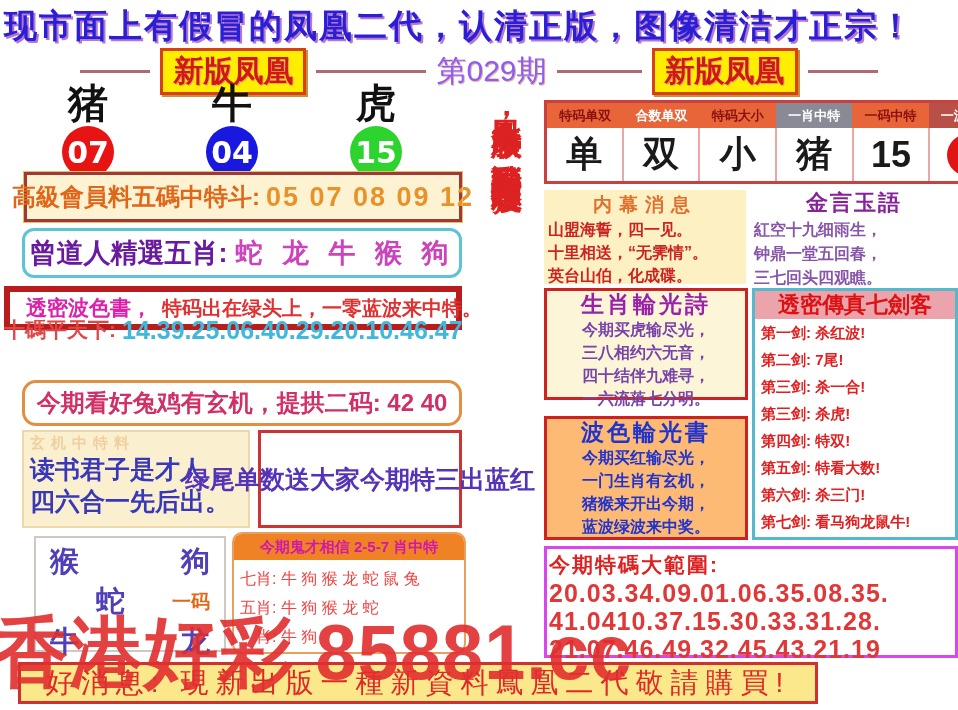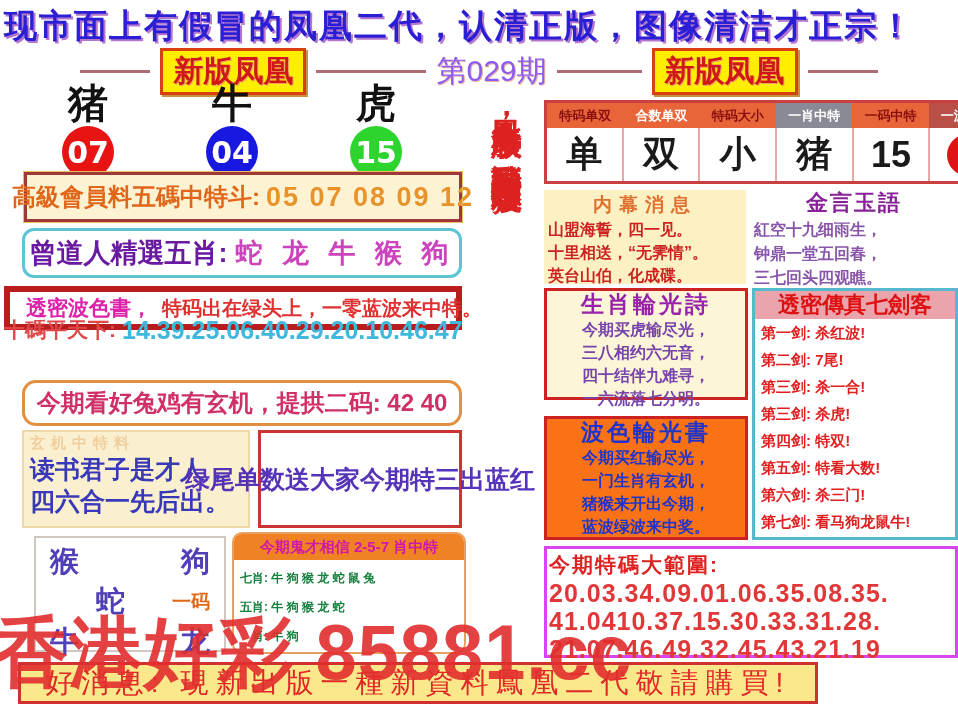--- a/index.html
+++ b/index.html
@@ -57,21 +57,21 @@
              padding:4px 14px;display:flex;flex-direction:column;justify-content:space-between;}
   .animalbox .ar{display:flex;justify-content:space-between;align-items:center;}
   .animalbox span{font-size:29px;font-weight:bold;color:#5040b8;}
   .animalbox .onecode{font-size:19px;color:#e06818;}
   .animalbox .mid{margin-left:46px;}
   .ghostbox{left:232px;top:532px;width:234px;height:122px;background:#fff;
             border:2px solid #e8a060;border-radius:10px;overflow:hidden;}
   .ghostbox .ghead{background:#f08226;height:26px;display:flex;align-items:center;justify-content:center;
                    font-size:15px;font-weight:bold;color:#d018a8;white-space:nowrap;}
   .ghostbox .gbody{padding:4px 6px;}
-  .ghostbox .gl{font-size:12px;font-weight:bold;color:#15803d;line-height:29px;white-space:pre;}
+  .ghostbox .gl{font-size:16px;font-weight:normal;color:#ef4444;line-height:29px;white-space:pre;}
   
   .vertical{position:absolute;left:468px;top:94px;width:72px;height:570px;
             writing-mode:vertical-rl;text-orientation:upright;
             font-size:31px;font-weight:bold;color:#dd2222;letter-spacing:2px;line-height:68px;}
   
   .rtable{position:absolute;left:544px;top:100px;width:464px;height:84px;border:3px solid #c84040;
           box-sizing:border-box;background:#fff;}
   .rt-head{display:flex;height:25px;background:#e8653a;}
   .rt-head .hc{flex:1;display:flex;align-items:center;justify-content:center;
                font-size:13px;font-weight:bold;white-space:nowrap;}
@@ -87,21 +87,21 @@
   .insider{position:absolute;left:544px;top:190px;width:202px;height:94px;background:#fdf0c2;padding:2px 4px;box-sizing:border-box;}
   .insider .ihead{font-size:19px;font-weight:bold;color:#e07030;letter-spacing:7px;text-align:center;}
   .insider .il{font-size:16px;font-weight:bold;color:#cc2222;line-height:23px;white-space:nowrap;}
   .golden{position:absolute;left:752px;top:188px;width:204px;height:96px;background:#fff;padding:0 2px;box-sizing:border-box;}
   .golden .ghead2{font-size:22px;font-weight:bold;color:#882299;text-align:center;letter-spacing:2px;}
   .golden .gl2{font-size:16px;font-weight:bold;color:#8855aa;line-height:24px;white-space:nowrap;}
   .zpoem{position:absolute;left:544px;top:288px;width:204px;height:112px;background:#fdf5d8;
          border:3px solid #cc2222;box-sizing:border-box;text-align:center;}
   .zpoem .phead{font-size:23px;font-weight:bold;color:#9922aa;letter-spacing:3px;line-height:27px;}
   .zpoem .pl2{font-size:16px;font-weight:bold;color:#7744aa;line-height:23px;white-space:nowrap;}
-  .wpoem{position:absolute;left:544px;top:416px;width:204px;height:124px;background:#f97316;
+  .wpoem{position:absolute;left:544px;top:416px;width:204px;height:124px;background:#fdba74;
          border:3px solid #cc2222;box-sizing:border-box;text-align:center;}
   .wpoem .phead{font-size:23px;font-weight:bold;color:#2233cc;letter-spacing:3px;line-height:27px;}
   .wpoem .pl2{font-size:16px;font-weight:bold;color:#2233cc;line-height:23px;white-space:nowrap;}
   .swords{position:absolute;left:752px;top:288px;width:206px;height:252px;background:#fff;
           border:3px solid #55b8cc;box-sizing:border-box;}
   .swords .shead{background:#eca4ac;font-size:22px;font-weight:bold;color:#dd1111;
                  text-align:center;line-height:28px;white-space:nowrap;}
   .swords .sl{font-size:15px;font-weight:bold;color:#e02020;line-height:27px;padding-left:6px;white-space:nowrap;}
   .range{position:absolute;left:544px;top:546px;width:414px;height:112px;background:#fff;
          border:3px solid #d946ef;box-sizing:border-box;padding:2px 2px;}

